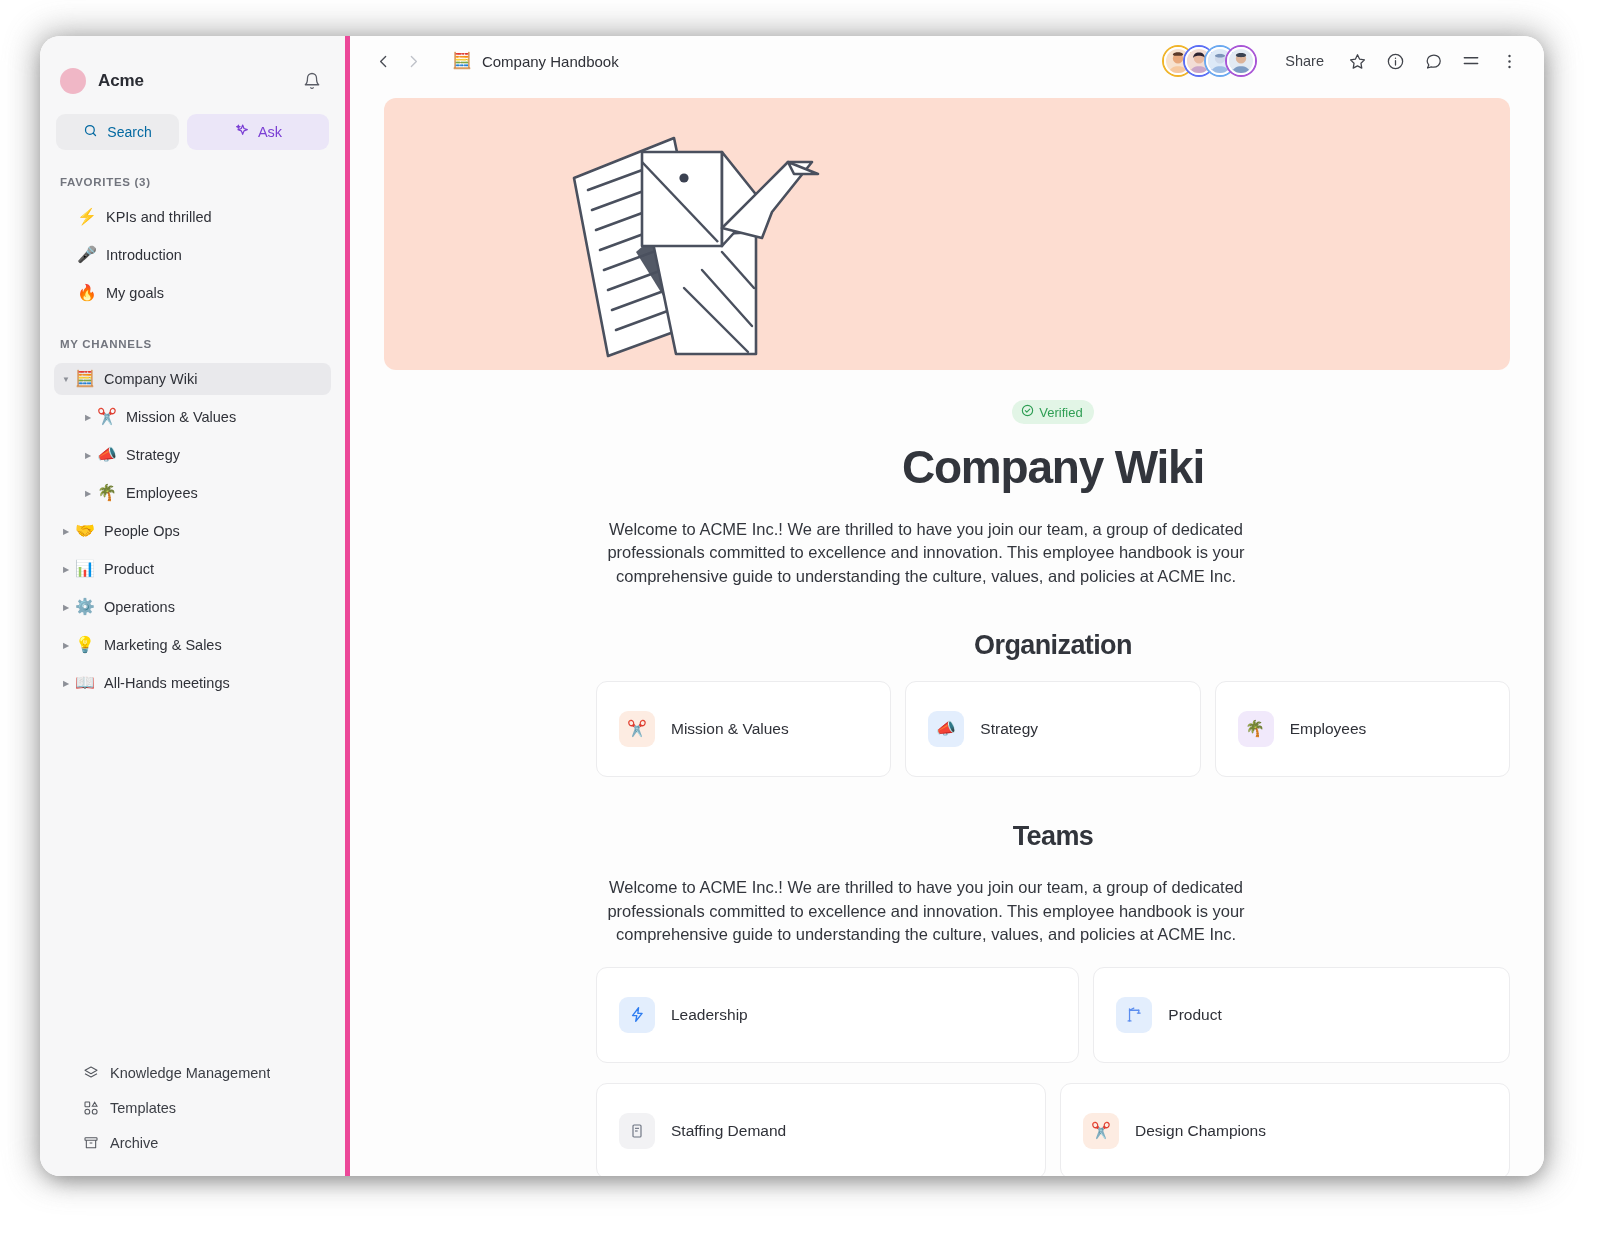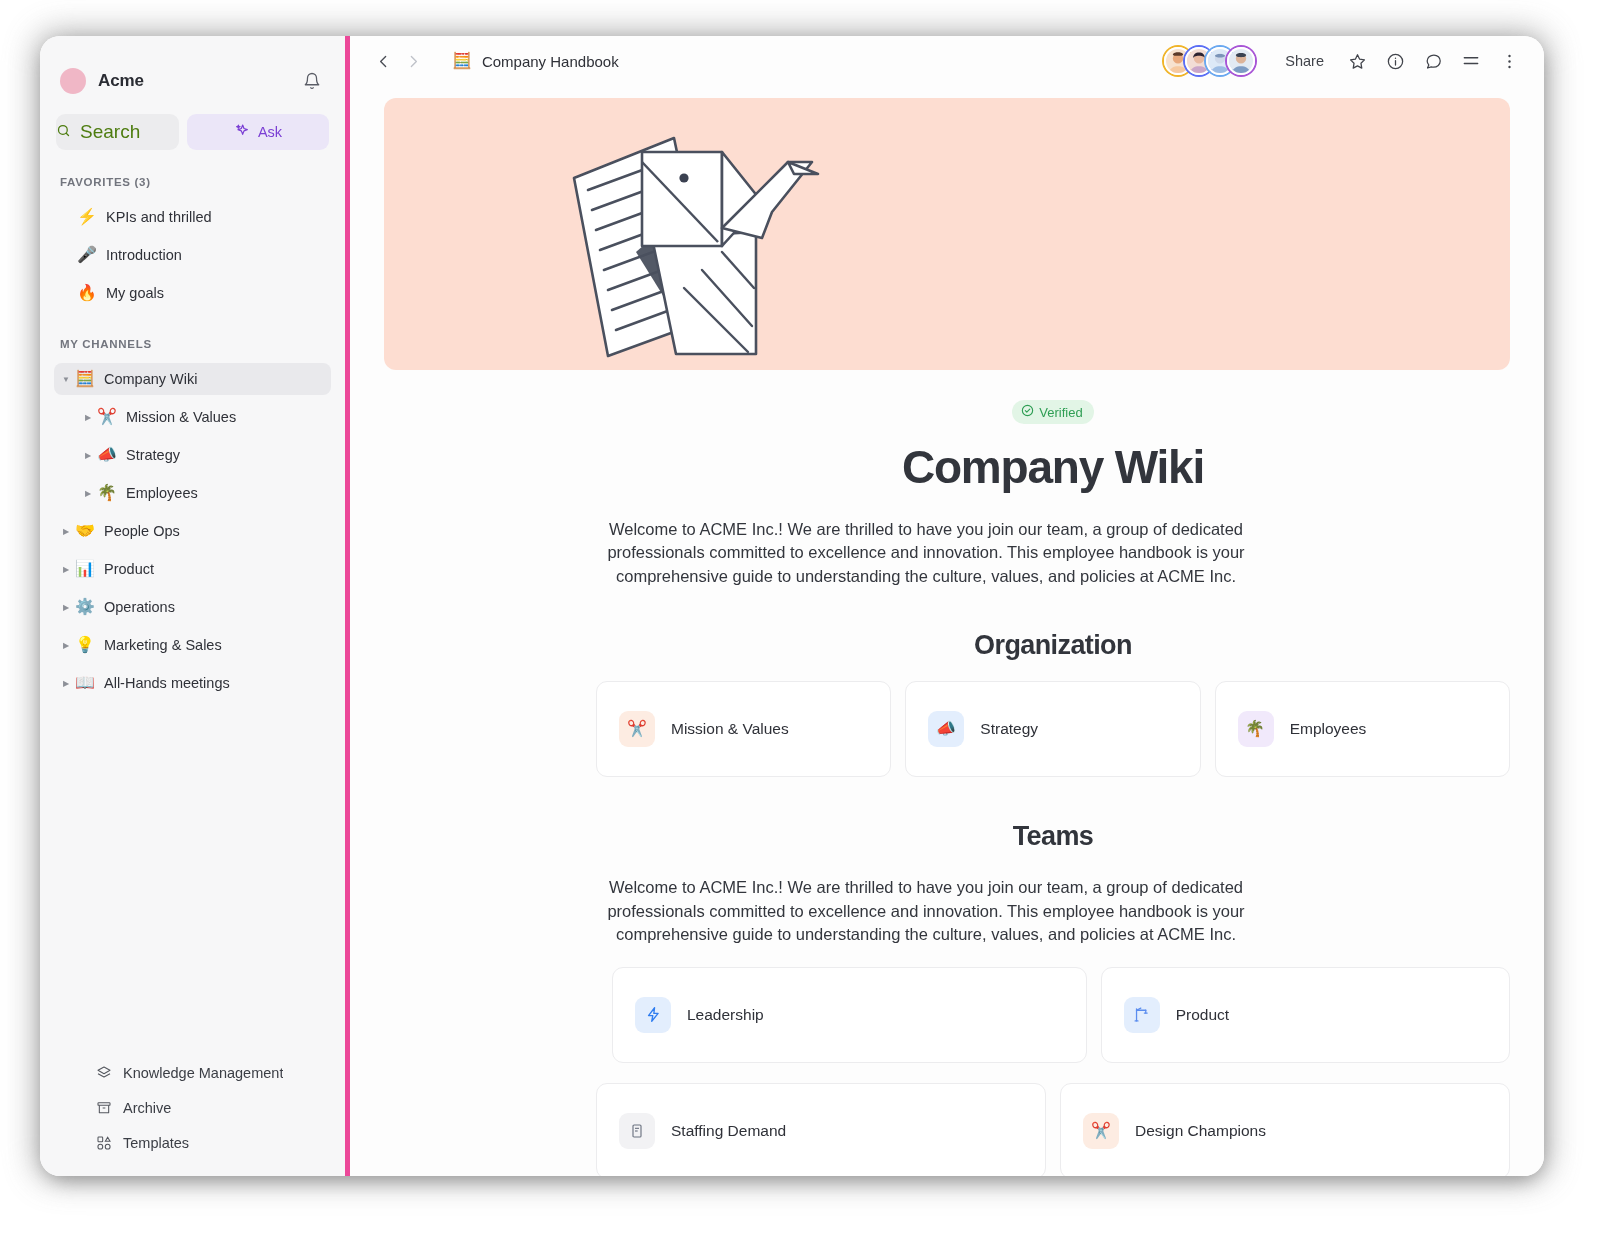--- a/index.html
+++ b/index.html
@@ -99,24 +99,24 @@
     gap: 8px;
     padding: 14px 16px 0 16px;
   }
   .search-btn {
     flex: 1 1 auto;
     height: 36px;
     background: #ececee;
     border-radius: 9px;
     display: flex;
     align-items: center;
-    justify-content: flex-start;
+    justify-content: center;
     gap: 9px;
-    color: #4d7c0f;
-    font-size: 19px;
+    color: #0369a1;
+    font-size: 14px;
     cursor: pointer;
   }
   .ask-btn {
     flex: 0 0 142px;
     height: 36px;
     background: #ebe6f8;
     border-radius: 9px;
     display: flex;
     align-items: center;
     justify-content: center;
@@ -160,21 +160,21 @@
     margin-right: 8px;
   }
   .sb-item .lbl { overflow: hidden; text-overflow: ellipsis; }
   .sb-item.lvl0 { padding-left: 4px; }
   .sb-item.lvl1 { padding-left: 26px; }
   .sb-item.nochild { padding-left: 22px; }
 
   .sb-footer {
     position: absolute;
     left: 0; right: 14px; bottom: 14px;
-    padding: 0 17px;
+    padding: 0 4px;
   }
   .sb-footer .sb-item { color: #3b3e45; }
 
   
   #main {
     flex: 1 1 auto;
     height: 100%;
     background: #fdfdfd;
     display: flex;
     flex-direction: column;
@@ -317,21 +317,21 @@
     border-radius: 9px;
     display: flex; align-items: center; justify-content: center;
   }
   .card .clabel {
     font-size: 15.5px;
     color: #2f3138;
     white-space: nowrap;
     overflow: hidden;
     text-overflow: ellipsis;
   }
-  .card.wide { flex: 1.18 1 0; margin-left: 16px; }
+  .card.wide { flex: 1.18 1 0; }
 
   .emoji { font-size: 16px; line-height: 1; }
 </style>
 </head>
 <body>
 
 <div id="desktop">
   <div id="window-shadow"></div>
   <div id="window-shadow2"></div>
 
@@ -436,41 +436,41 @@
 
       <div class="sb-footer">
         <div class="sb-item nochild">
           <span class="ic">
             <svg width="16" height="16" viewBox="0 0 24 24" fill="none" stroke="#55585f" stroke-width="1.6" stroke-linejoin="round">
               <path d="M12 3l9 5-9 5-9-5z"></path>
                 <path d="M3 13l9 5 9-5"></path>
             </svg>
           </span>
           <span class="lbl">Knowledge Management</span>
-        </div>
-        <div class="sb-item nochild">
-          <span class="ic">
-            <svg width="16" height="16" viewBox="0 0 24 24" fill="none" stroke="#55585f" stroke-width="1.6" stroke-linejoin="round">
-              <rect x="3" y="4" width="18" height="4" rx="1"></rect>
-              <path d="M5 8v11h14V8"></path>
-                <path d="M10 12h4"></path>
-            </svg>
-          </span>
-          <span class="lbl">Archive</span>
         </div>
         <div class="sb-item nochild">
           <span class="ic">
             <svg width="16" height="16" viewBox="0 0 24 24" fill="none" stroke="#55585f" stroke-width="1.6">
               <rect x="3" y="3" width="7" height="7" rx="1"></rect>
               <path d="M17.5 3.5l3.5 6h-7z"></path>
               <circle cx="6.5" cy="17.5" r="3.6"></circle>
               <circle cx="17.5" cy="17.5" r="3.6"></circle>
             </svg>
           </span>
           <span class="lbl">Templates</span>
+        </div>
+        <div class="sb-item nochild">
+          <span class="ic">
+            <svg width="16" height="16" viewBox="0 0 24 24" fill="none" stroke="#55585f" stroke-width="1.6" stroke-linejoin="round">
+              <rect x="3" y="4" width="18" height="4" rx="1"></rect>
+              <path d="M5 8v11h14V8"></path>
+                <path d="M10 12h4"></path>
+            </svg>
+          </span>
+          <span class="lbl">Archive</span>
         </div>
       </div>
     </aside>
 
     <section id="main">
 
       <div class="topbar">
         <div class="nav-arrow">
           <svg width="17" height="17" viewBox="0 0 24 24" fill="none" stroke="currentColor" stroke-width="1.9" stroke-linecap="round" stroke-linejoin="round">
               <path d="M15 5l-7 7 7 7"></path>

